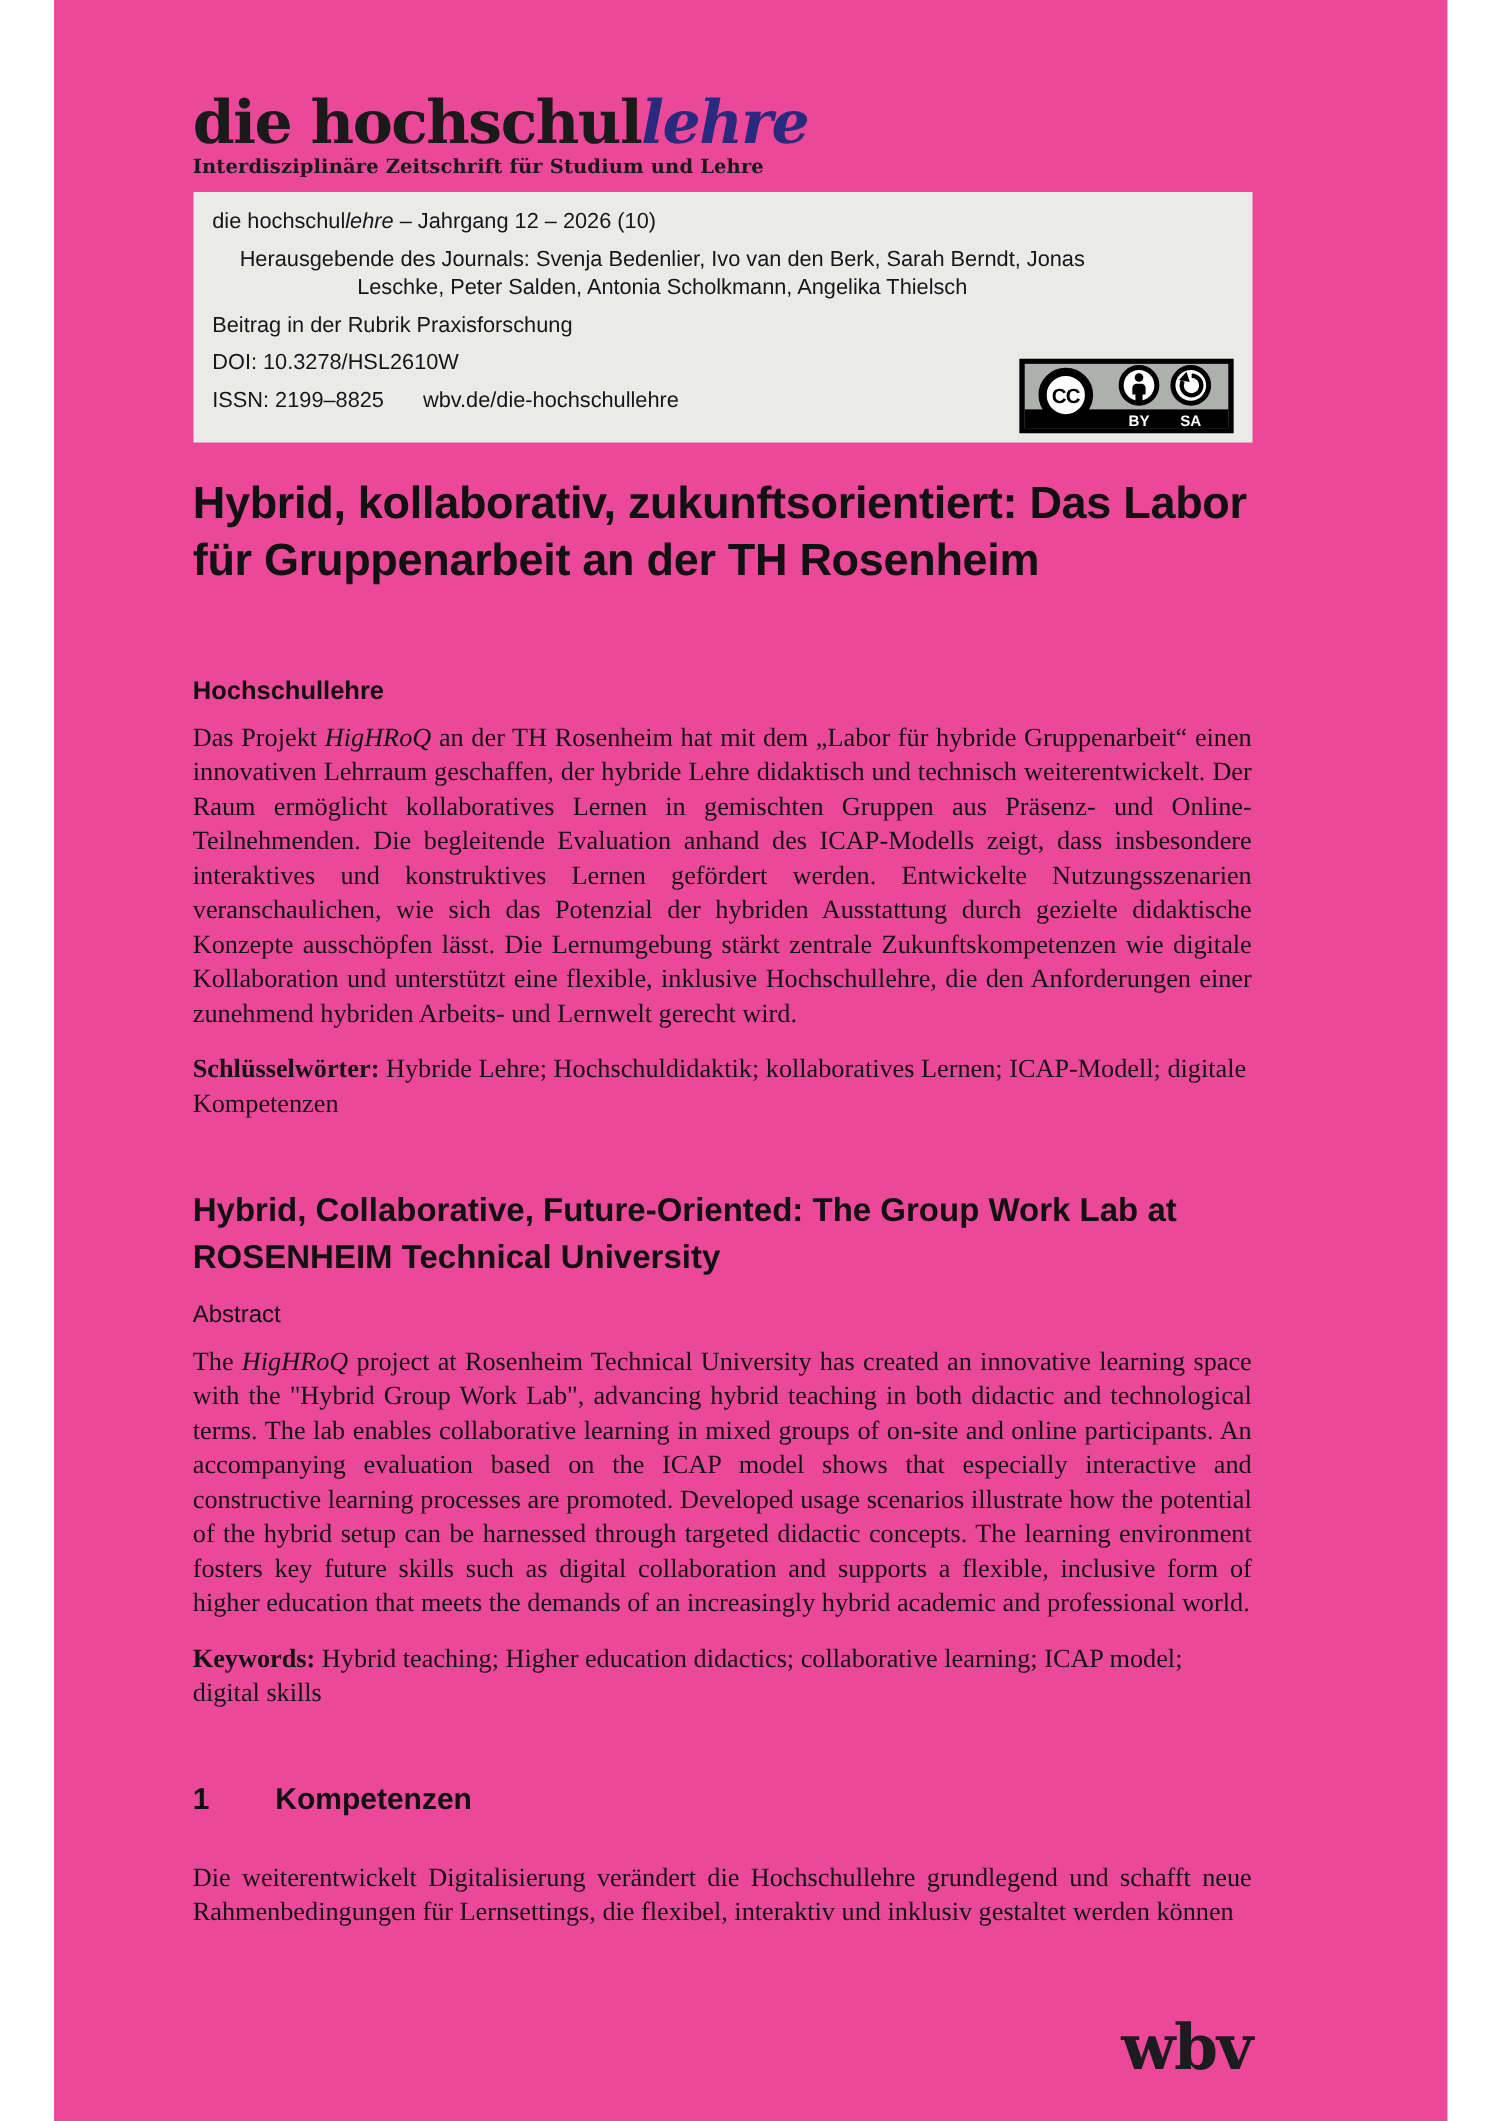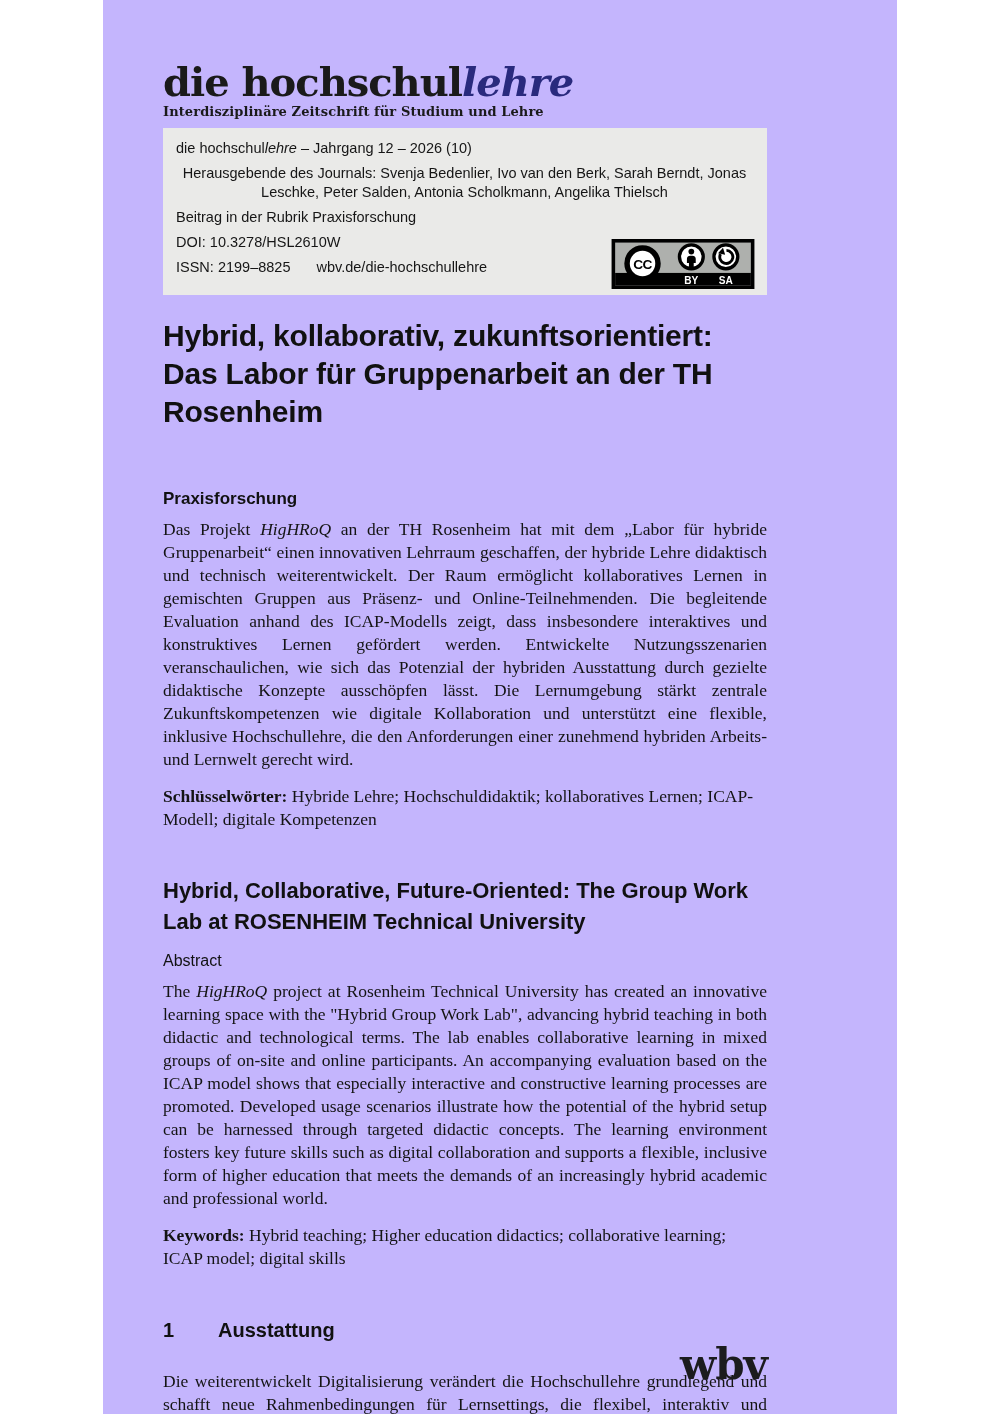--- a/index.html
+++ b/index.html
@@ -1,24 +1,24 @@
 <!DOCTYPE html>
 <html><head>
 <meta charset="utf-8">
 <style>
   * { margin: 0; padding: 0; box-sizing: border-box; }
   html, body { background: #ffffff; }
   .page {
     position: relative;
-    width: 794px;
+    width: 929px;
     height: 1414px;
     margin: 0 auto;
-    background: #c4b5fd;
+    background: #ec4899;
     color: #111111;
-    padding: 60px 130px 0 60px;
+    padding: 60px 130px 0 93px;
     overflow: hidden;
     font-family: "Liberation Serif", serif;
   }
 
   
   .logo {
     font-family: "DejaVu Serif", serif;
     font-weight: bold;
     font-size: 40px;
     line-height: 44px;
@@ -176,33 +176,33 @@
         <path d="M 93.6 7.4 l -4.2 4.6 6 1.2 z" fill="#000000"></path>
       </g>
       <text x="67" y="37.8" font-size="8.5" text-anchor="middle" fill="#ffffff">BY</text>
       <text x="96" y="37.8" font-size="8.5" text-anchor="middle" fill="#ffffff">SA</text>
     </svg>
   </section>
 
   <h1 class="title-de">Hybrid, kollaborativ, zukunftsorientiert: Das Labor für Gruppenarbeit an der TH Rosenheim</h1>
 
 
-  <h2 class="h-sans-sm">Praxisforschung</h2>
+  <h2 class="h-sans-sm">Hochschullehre</h2>
   <p class="body-text"><span>Das Projekt </span><i>HigHRoQ</i><span> an der TH Rosenheim hat mit dem „Labor für hybride Gruppenarbeit“ einen innovativen Lehrraum geschaffen, der hybride Lehre didaktisch und technisch weiterentwickelt. Der Raum ermöglicht kollaboratives Lernen in gemischten Gruppen aus Präsenz- und Online-Teilnehmenden. Die begleitende Evaluation anhand des ICAP-Modells zeigt, dass insbesondere interaktives und konstruktives Lernen gefördert werden. Entwickelte Nutzungsszenarien veranschaulichen, wie sich das Potenzial der hybriden Ausstattung durch gezielte didaktische Konzepte ausschöpfen lässt. Die Lernumgebung stärkt zentrale Zukunftskompetenzen wie digitale Kollaboration und unterstützt eine flexible, inklusive Hochschullehre, die den Anforderungen einer zunehmend hybriden Arbeits- und Lernwelt gerecht wird.</span></p>
 
   <p class="body-text kw"><b>Schlüsselwörter:</b><span> Hybride Lehre; Hochschuldidaktik; kollaboratives Lernen; ICAP-Modell; digitale Kompetenzen</span></p>
 
   <h2 class="title-en">Hybrid, Collaborative, Future-Oriented: The Group Work Lab at ROSENHEIM Technical University</h2>
 
   <h3 class="h-sans-xs">Abstract</h3>
   <p class="body-text"><span>The </span><i>HigHRoQ</i><span> project at Rosenheim Technical University has created an innovative learning space with the "Hybrid Group Work Lab", advancing hybrid teaching in both didactic and technological terms. The lab enables collaborative learning in mixed groups of on-site and online participants. An accompanying evaluation based on the ICAP model shows that especially interactive and constructive learning processes are promoted. Developed usage scenarios illustrate how the potential of the hybrid setup can be harnessed through targeted didactic concepts. The learning environment fosters key future skills such as digital collaboration and supports a flexible, inclusive form of higher education that meets the demands of an increasingly hybrid academic and professional world.</span></p>
 
   <p class="body-text kw"><b>Keywords:</b><span> Hybrid teaching; Higher education didactics; collaborative learning; ICAP model; digital skills</span></p>
 
-  <div class="section-heading"><span class="num">1</span><span>Ausstattung</span></div>
+  <div class="section-heading"><span class="num">1</span><span>Kompetenzen</span></div>
 
   <p class="body-text intro-para">Die weiterentwickelt Digitalisierung verändert die Hochschullehre grundlegend und schafft neue Rahmenbedingungen für Lernsettings, die flexibel, interaktiv und inklusiv gestaltet werden können</p>
 
   <footer>
     <div class="publisher-logo">wbv</div>
   </footer>
 
 </div>
 
 </body></html>

